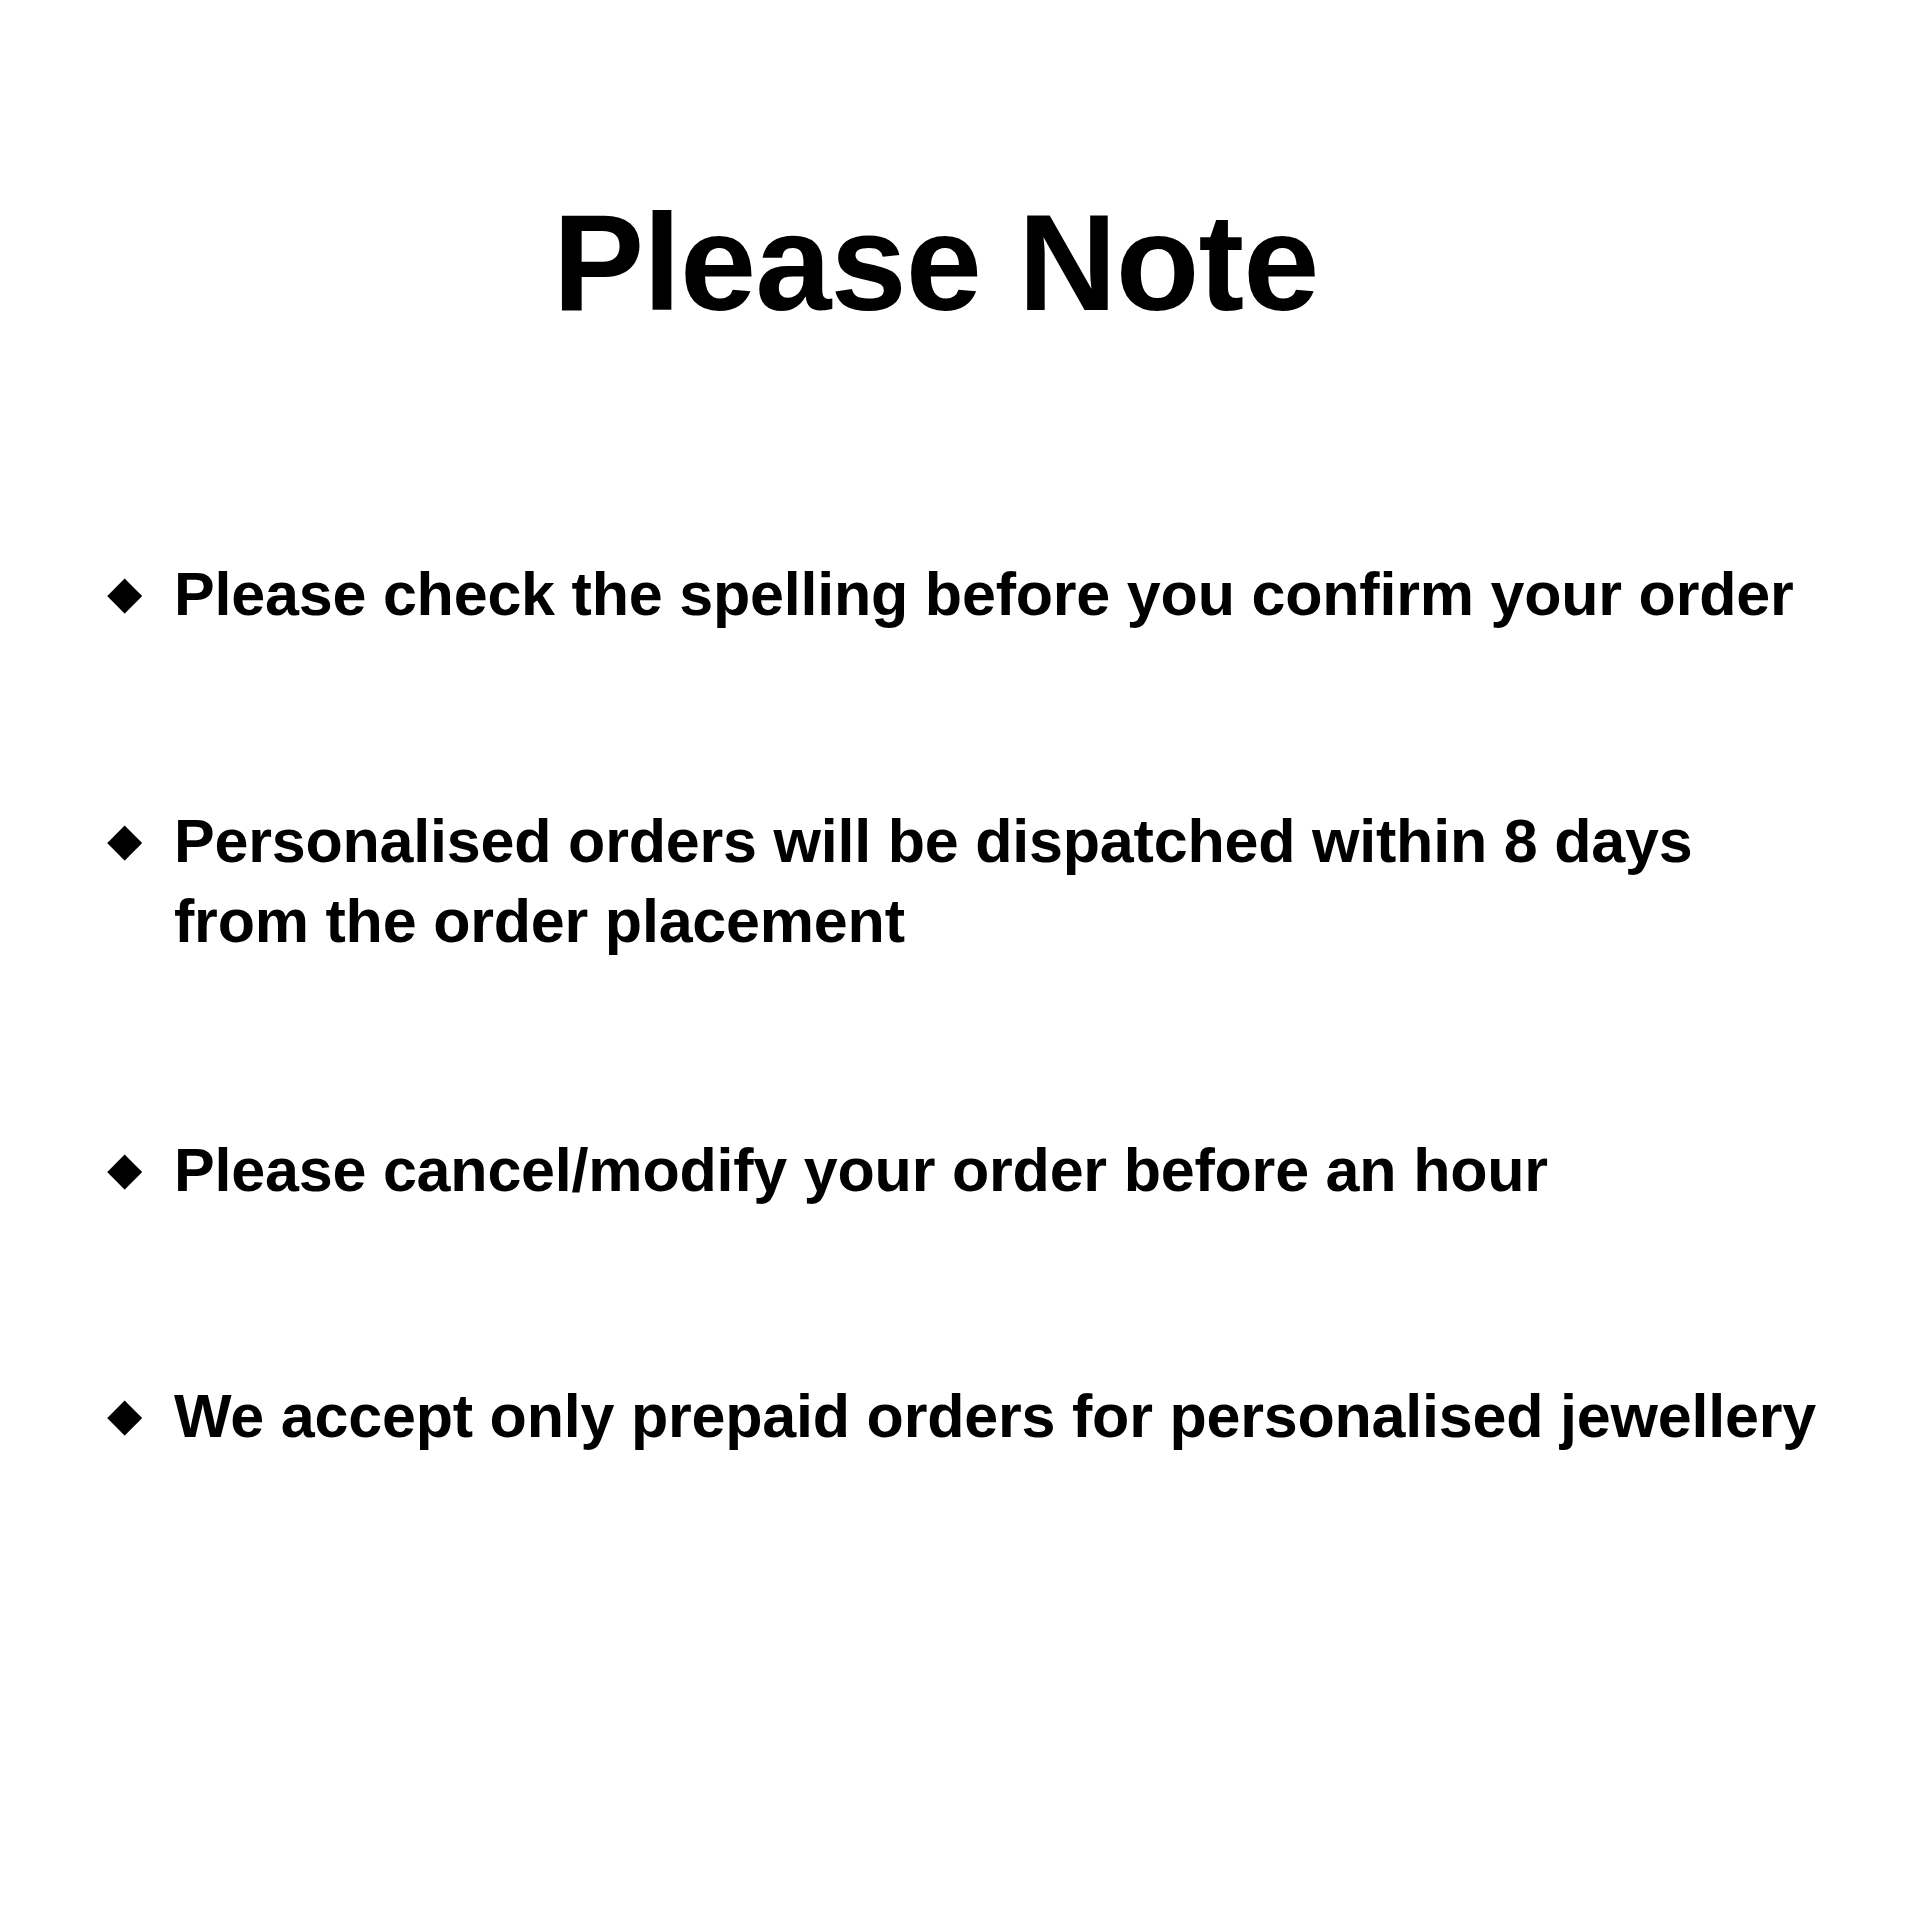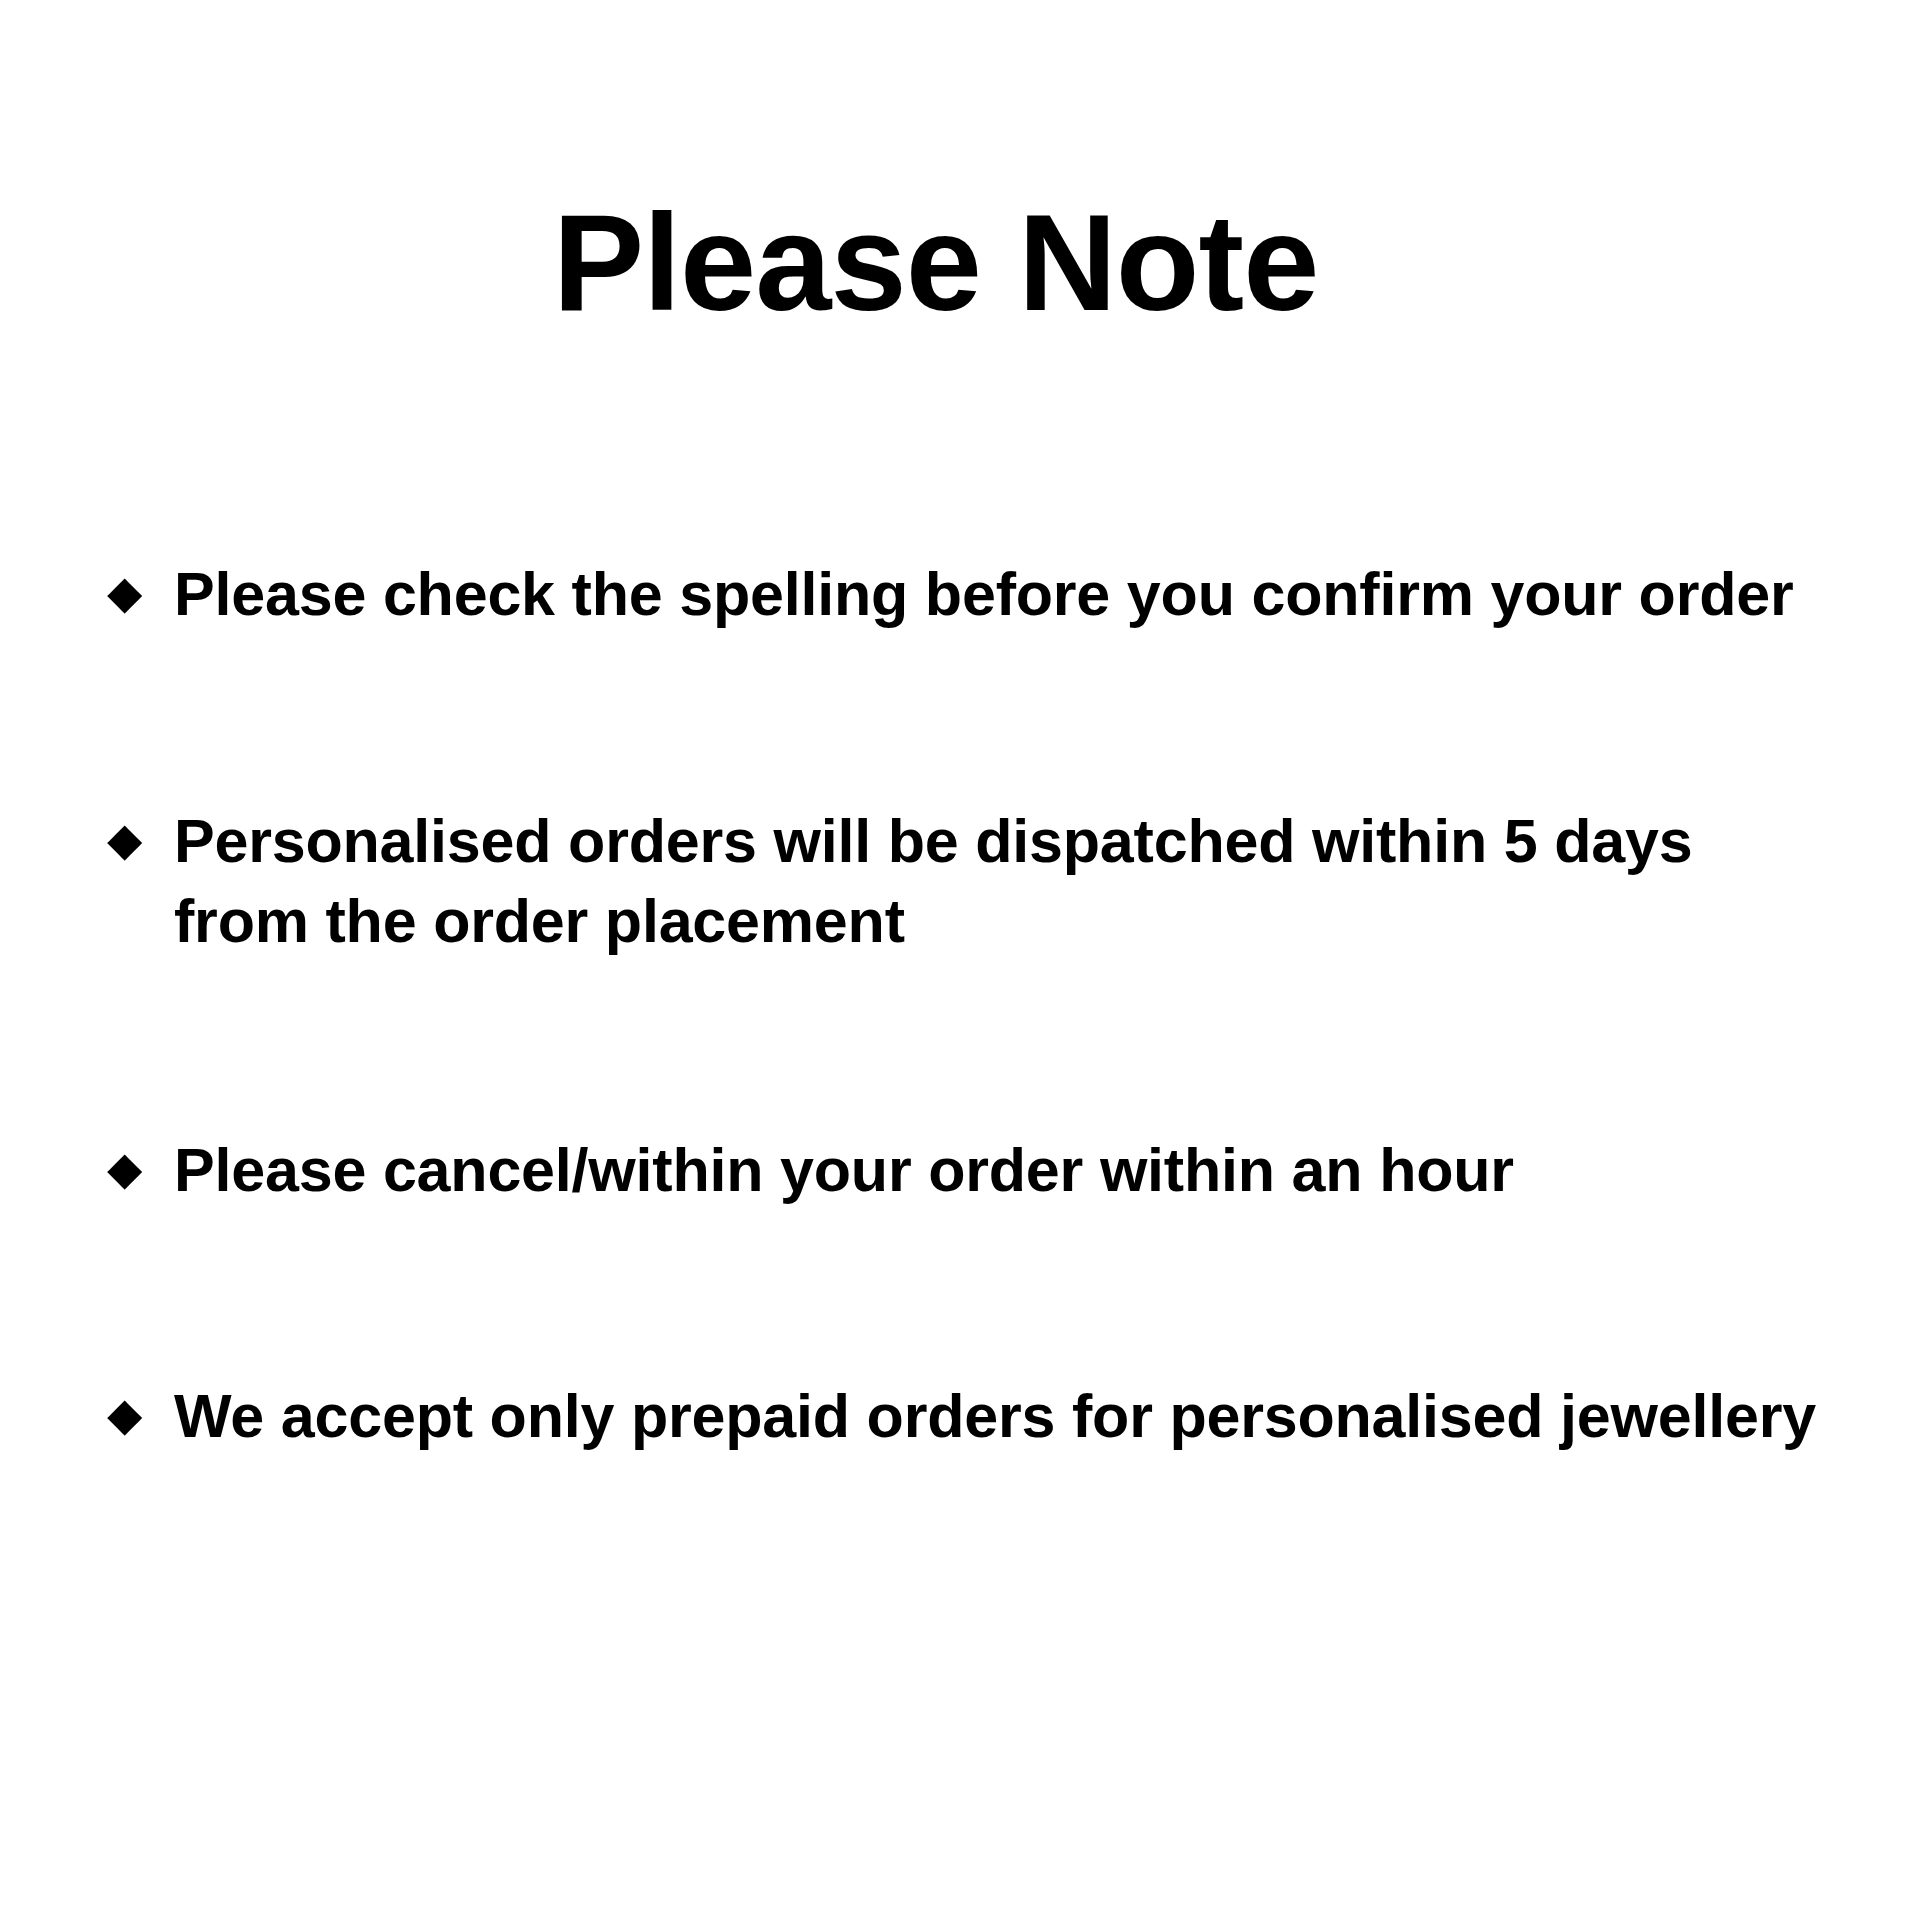--- a/index.html
+++ b/index.html
@@ -76,26 +76,26 @@
 
   <div class="notes">
 
     <div class="note-item item-gap-1">
       <span class="bullet">◆</span>
       <span class="note-text">Please check the spelling before you confirm your order</span>
     </div>
 
     <div class="note-item item-gap-2">
       <span class="bullet">◆</span>
-      <span class="note-text">Personalised orders will be dispatched within 5 days from the order placement</span>
+      <span class="note-text">Personalised orders will be dispatched within 8 days from the order placement</span>
     </div>
 
     <div class="note-item item-gap-3">
       <span class="bullet">◆</span>
-      <span class="note-text">Please cancel/within your order within an hour</span>
+      <span class="note-text">Please cancel/modify your order before an hour</span>
     </div>
 
     <div class="note-item">
       <span class="bullet">◆</span>
       <span class="note-text">We accept only prepaid orders for personalised jewellery</span>
     </div>
 
   </div>
 </div>
 

